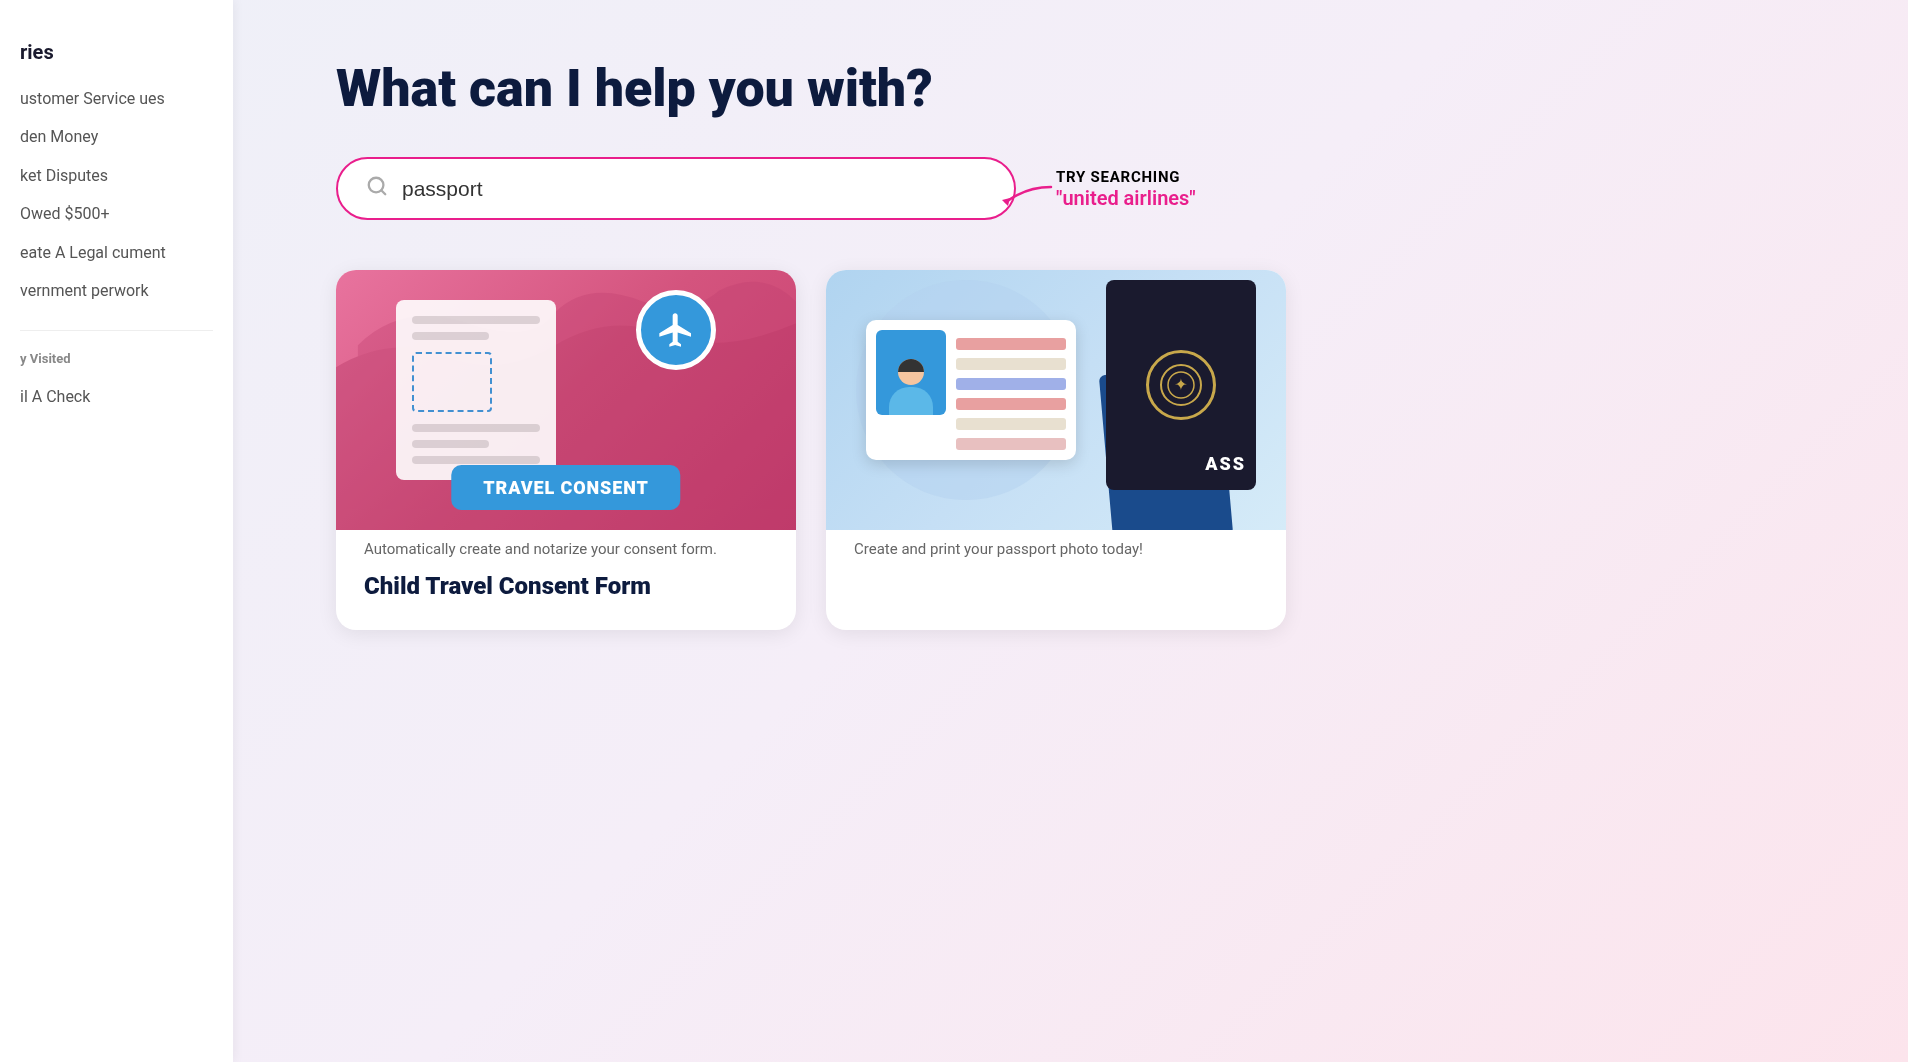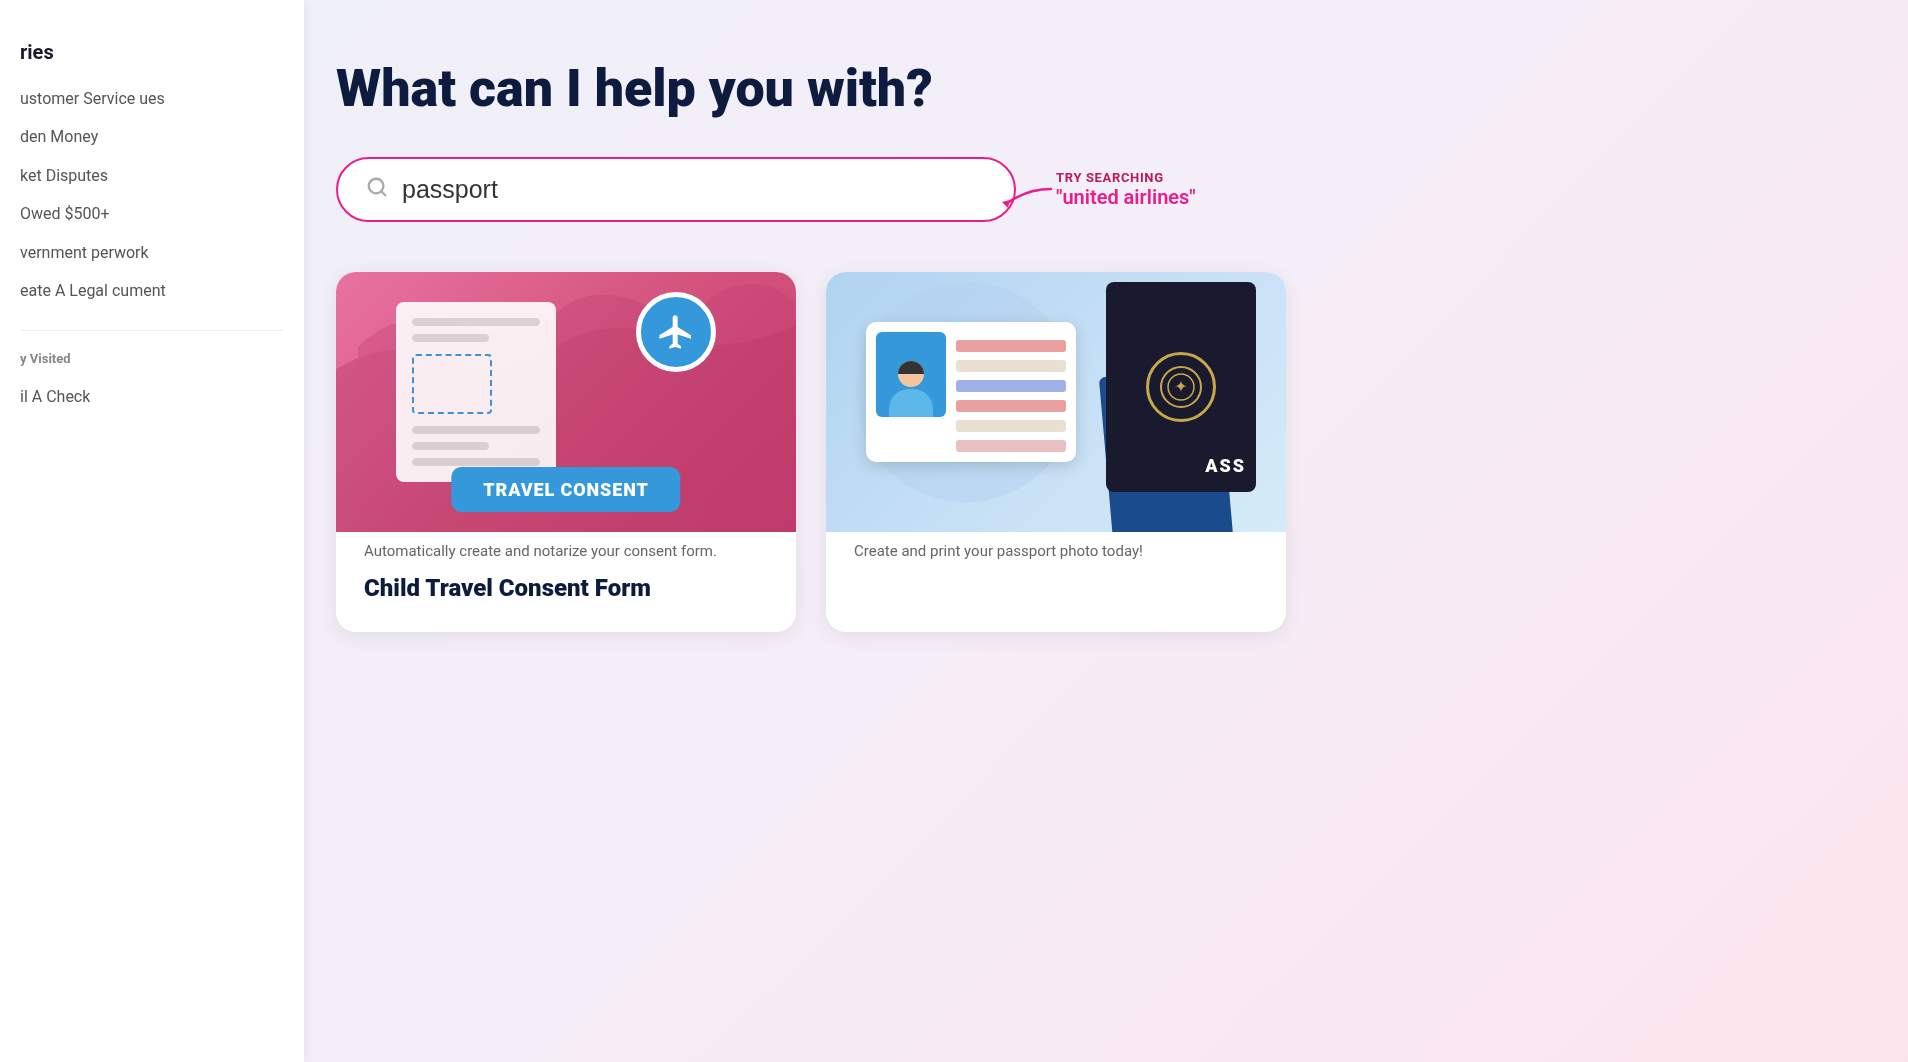--- a/index.html
+++ b/index.html
@@ -11,21 +11,21 @@
       background: linear-gradient(135deg, #eef0f8 0%, #f5eef8 50%, #fce4ec 100%);
       overflow: hidden;
       position: relative;
     }
 
     
     .sidebar {
       position: fixed;
       left: 0;
       top: 0;
-      width: 304px;
+      width: 233px;
       height: 100%;
       background: white;
       z-index: 10;
       padding: 40px 20px;
       display: flex;
       flex-direction: column;
       box-shadow: 2px 0 10px rgba(0,0,0,0.05);
       overflow: hidden;
     }
 
@@ -93,38 +93,38 @@
 
     .search-icon-wrap {
       color: #aaa;
       font-size: 22px;
       flex-shrink: 0;
     }
 
     .search-input {
       border: none;
       outline: none;
-      font-size: 25px;
+      font-size: 21px;
       color: #333;
       width: 100%;
       background: transparent;
     }
 
     
     .try-searching {
       display: flex;
       flex-direction: column;
       align-items: flex-start;
       position: relative;
     }
 
     .try-searching-label {
-      font-size: 13px;
+      font-size: 15px;
       font-weight: 700;
-      color: #be185d;
+      color: #000000;
       letter-spacing: 0.05em;
       text-transform: uppercase;
     }
 
     .try-searching-arrow {
       position: absolute;
       left: -60px;
       top: 14px;
       font-size: 28px;
       color: #e91e8c;
@@ -381,22 +381,22 @@
 </head>
 <body>
 
 <div class="sidebar">
   <div class="sidebar-section-title">ries</div>
 
   <div class="sidebar-item">ustomer Service ues</div>
   <div class="sidebar-item">den Money</div>
   <div class="sidebar-item">ket Disputes</div>
   <div class="sidebar-item">Owed $500+</div>
+  <div class="sidebar-item">eate A Legal cument</div>
   <div class="sidebar-item">vernment perwork</div>
-  <div class="sidebar-item">eate A Legal cument</div>
 
   <div class="sidebar-divider"></div>
 
   <div class="sidebar-section-subtitle">y Visited</div>
   <div class="sidebar-item">il A Check</div>
 </div>
 
 <div class="main-content">
 
   <h1 class="page-title">What can I help you with?</h1>

